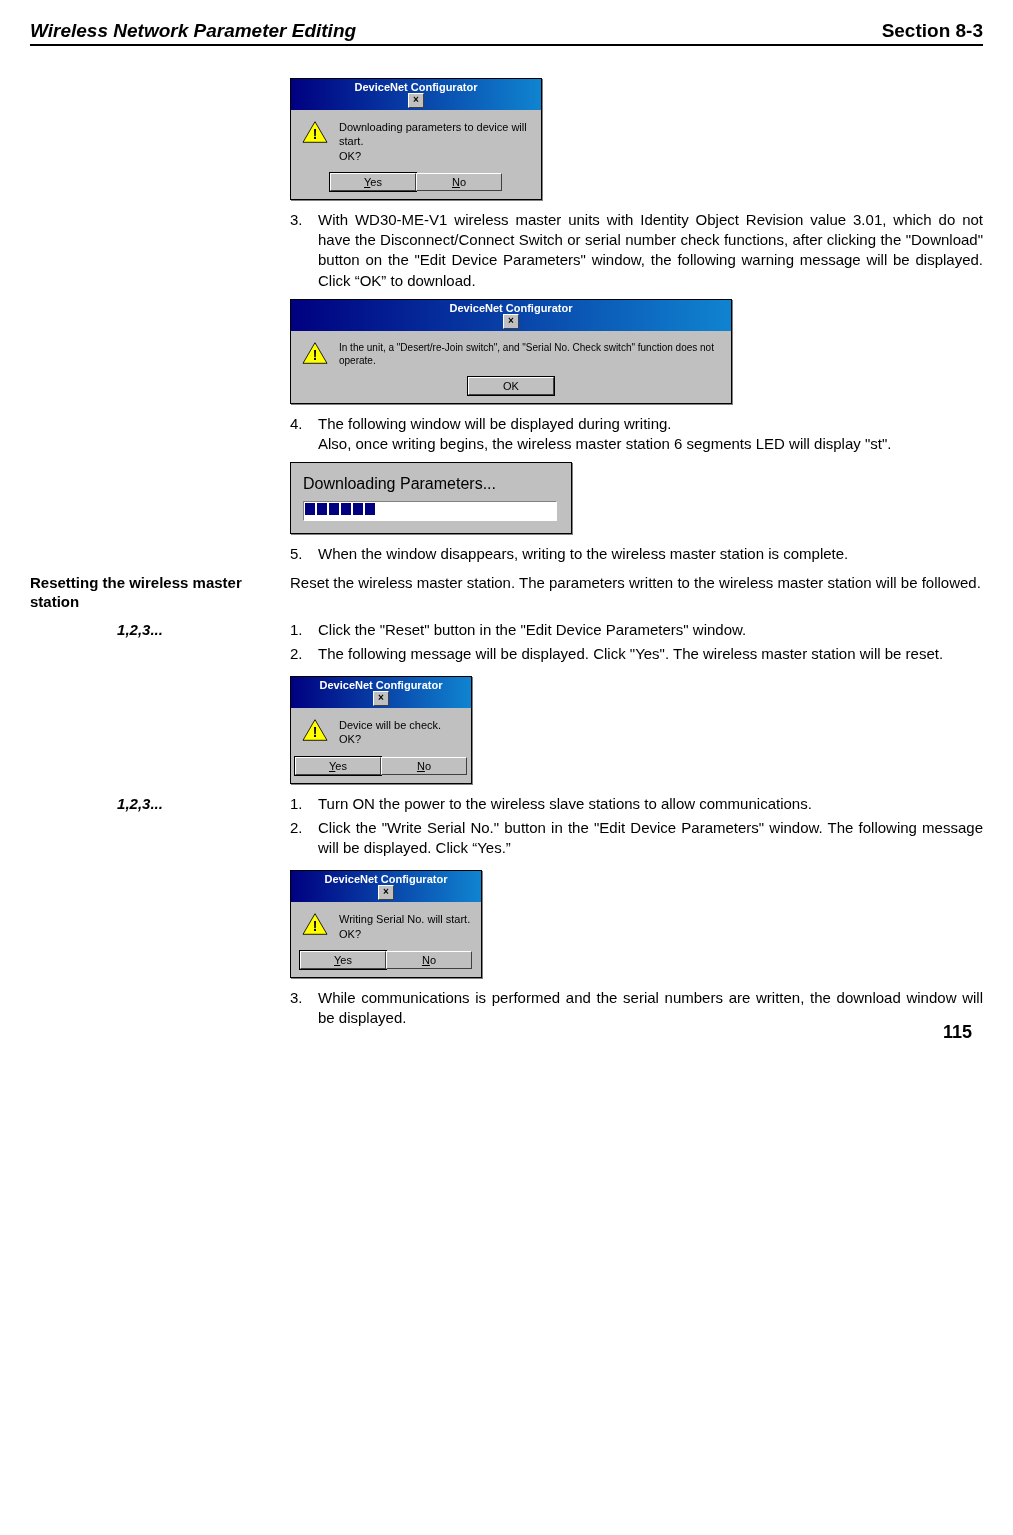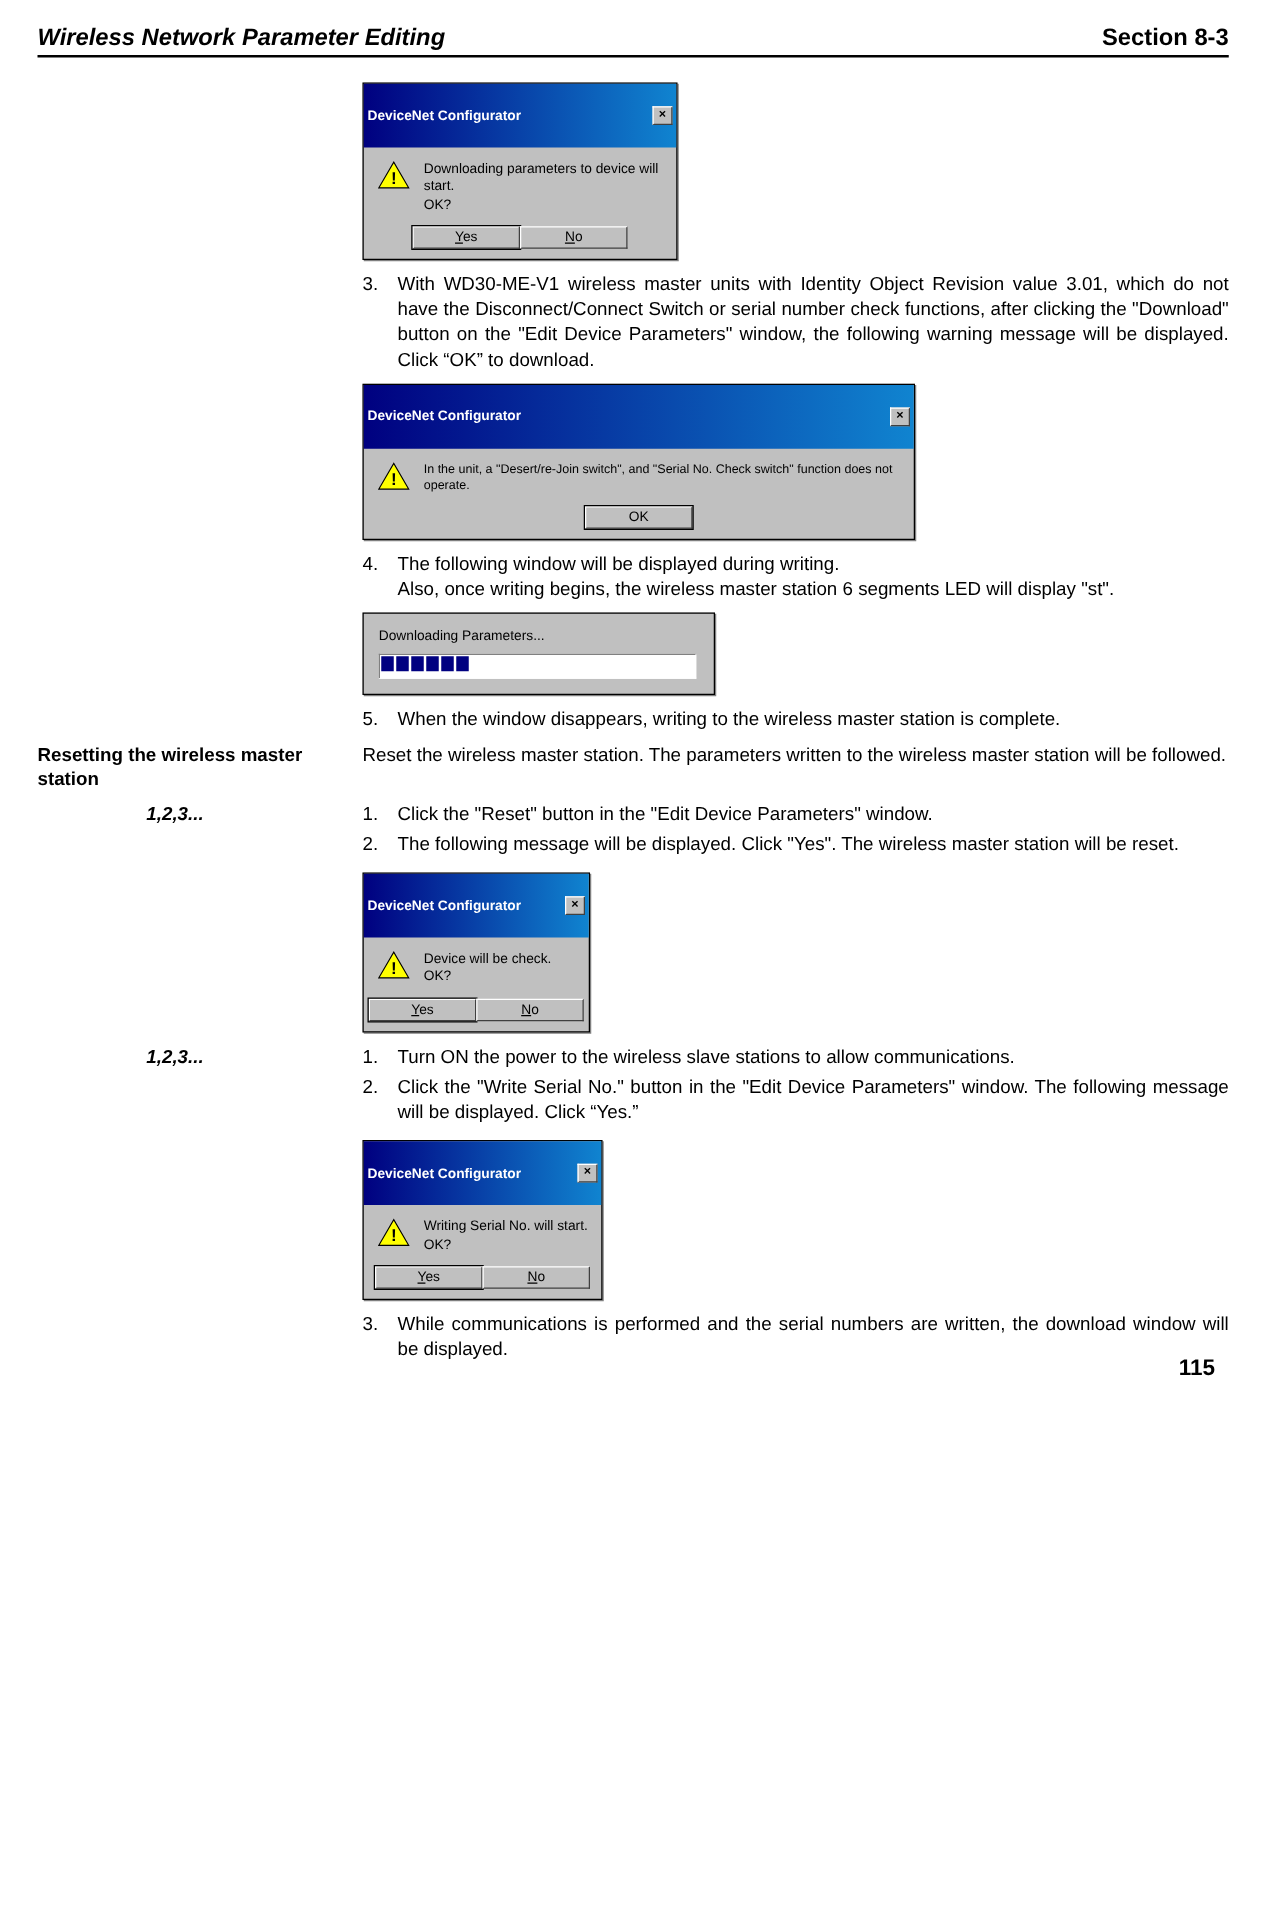--- a/index.html
+++ b/index.html
@@ -14,21 +14,21 @@
   .page {
     padding: 20px 30px 20px 30px;
     position: relative;
   }
   .header {
     display: flex;
     justify-content: space-between;
     align-items: baseline;
     border-bottom: 2px solid #000;
     padding-bottom: 2px;
-    margin-bottom: 20px;
+    margin-bottom: 32px;
   }
   .header-left {
     font-style: italic;
     font-weight: bold;
     font-size: 19px;
   }
   .header-right {
     font-weight: bold;
     font-size: 19px;
   }
@@ -81,26 +81,27 @@
     display: inline-block;
     border: 1px solid #000;
     background: #c0c0c0;
     box-shadow: 1px 1px 0 #808080;
     font-family: "MS Sans Serif", Tahoma, sans-serif;
     font-size: 11px;
   }
   .dialog .titlebar {
     background: linear-gradient(to right, #000080, #1084d0);
     color: #fff;
-    padding: 18px 3px;
+    padding: 2px 3px;
     font-weight: bold;
     display: flex;
     justify-content: space-between;
     align-items: center;
     font-size: 11px;
+    flex-direction: column;
   }
   .dialog .titlebar .closebtn {
     width: 14px;
     height: 13px;
     background: #c0c0c0;
     border: 1px solid #fff;
     border-right-color: #404040;
     border-bottom-color: #404040;
     color: #000;
     font-size: 10px;
@@ -152,21 +153,21 @@
   .dialog .btn.default {
     outline: 1px solid #000;
   }
   .dialog .btn u {
     text-decoration: underline;
   }
   .progress-dialog .clientarea {
     padding: 12px;
   }
   .progress-text {
-    font-size: 11px;
+    font-size: 16px;
     margin-bottom: 8px;
   }
   .progress-bar {
     width: 250px;
     height: 16px;
     border: 1px solid #808080;
     border-right-color: #fff;
     border-bottom-color: #fff;
     background: #fff;
     padding: 1px;

